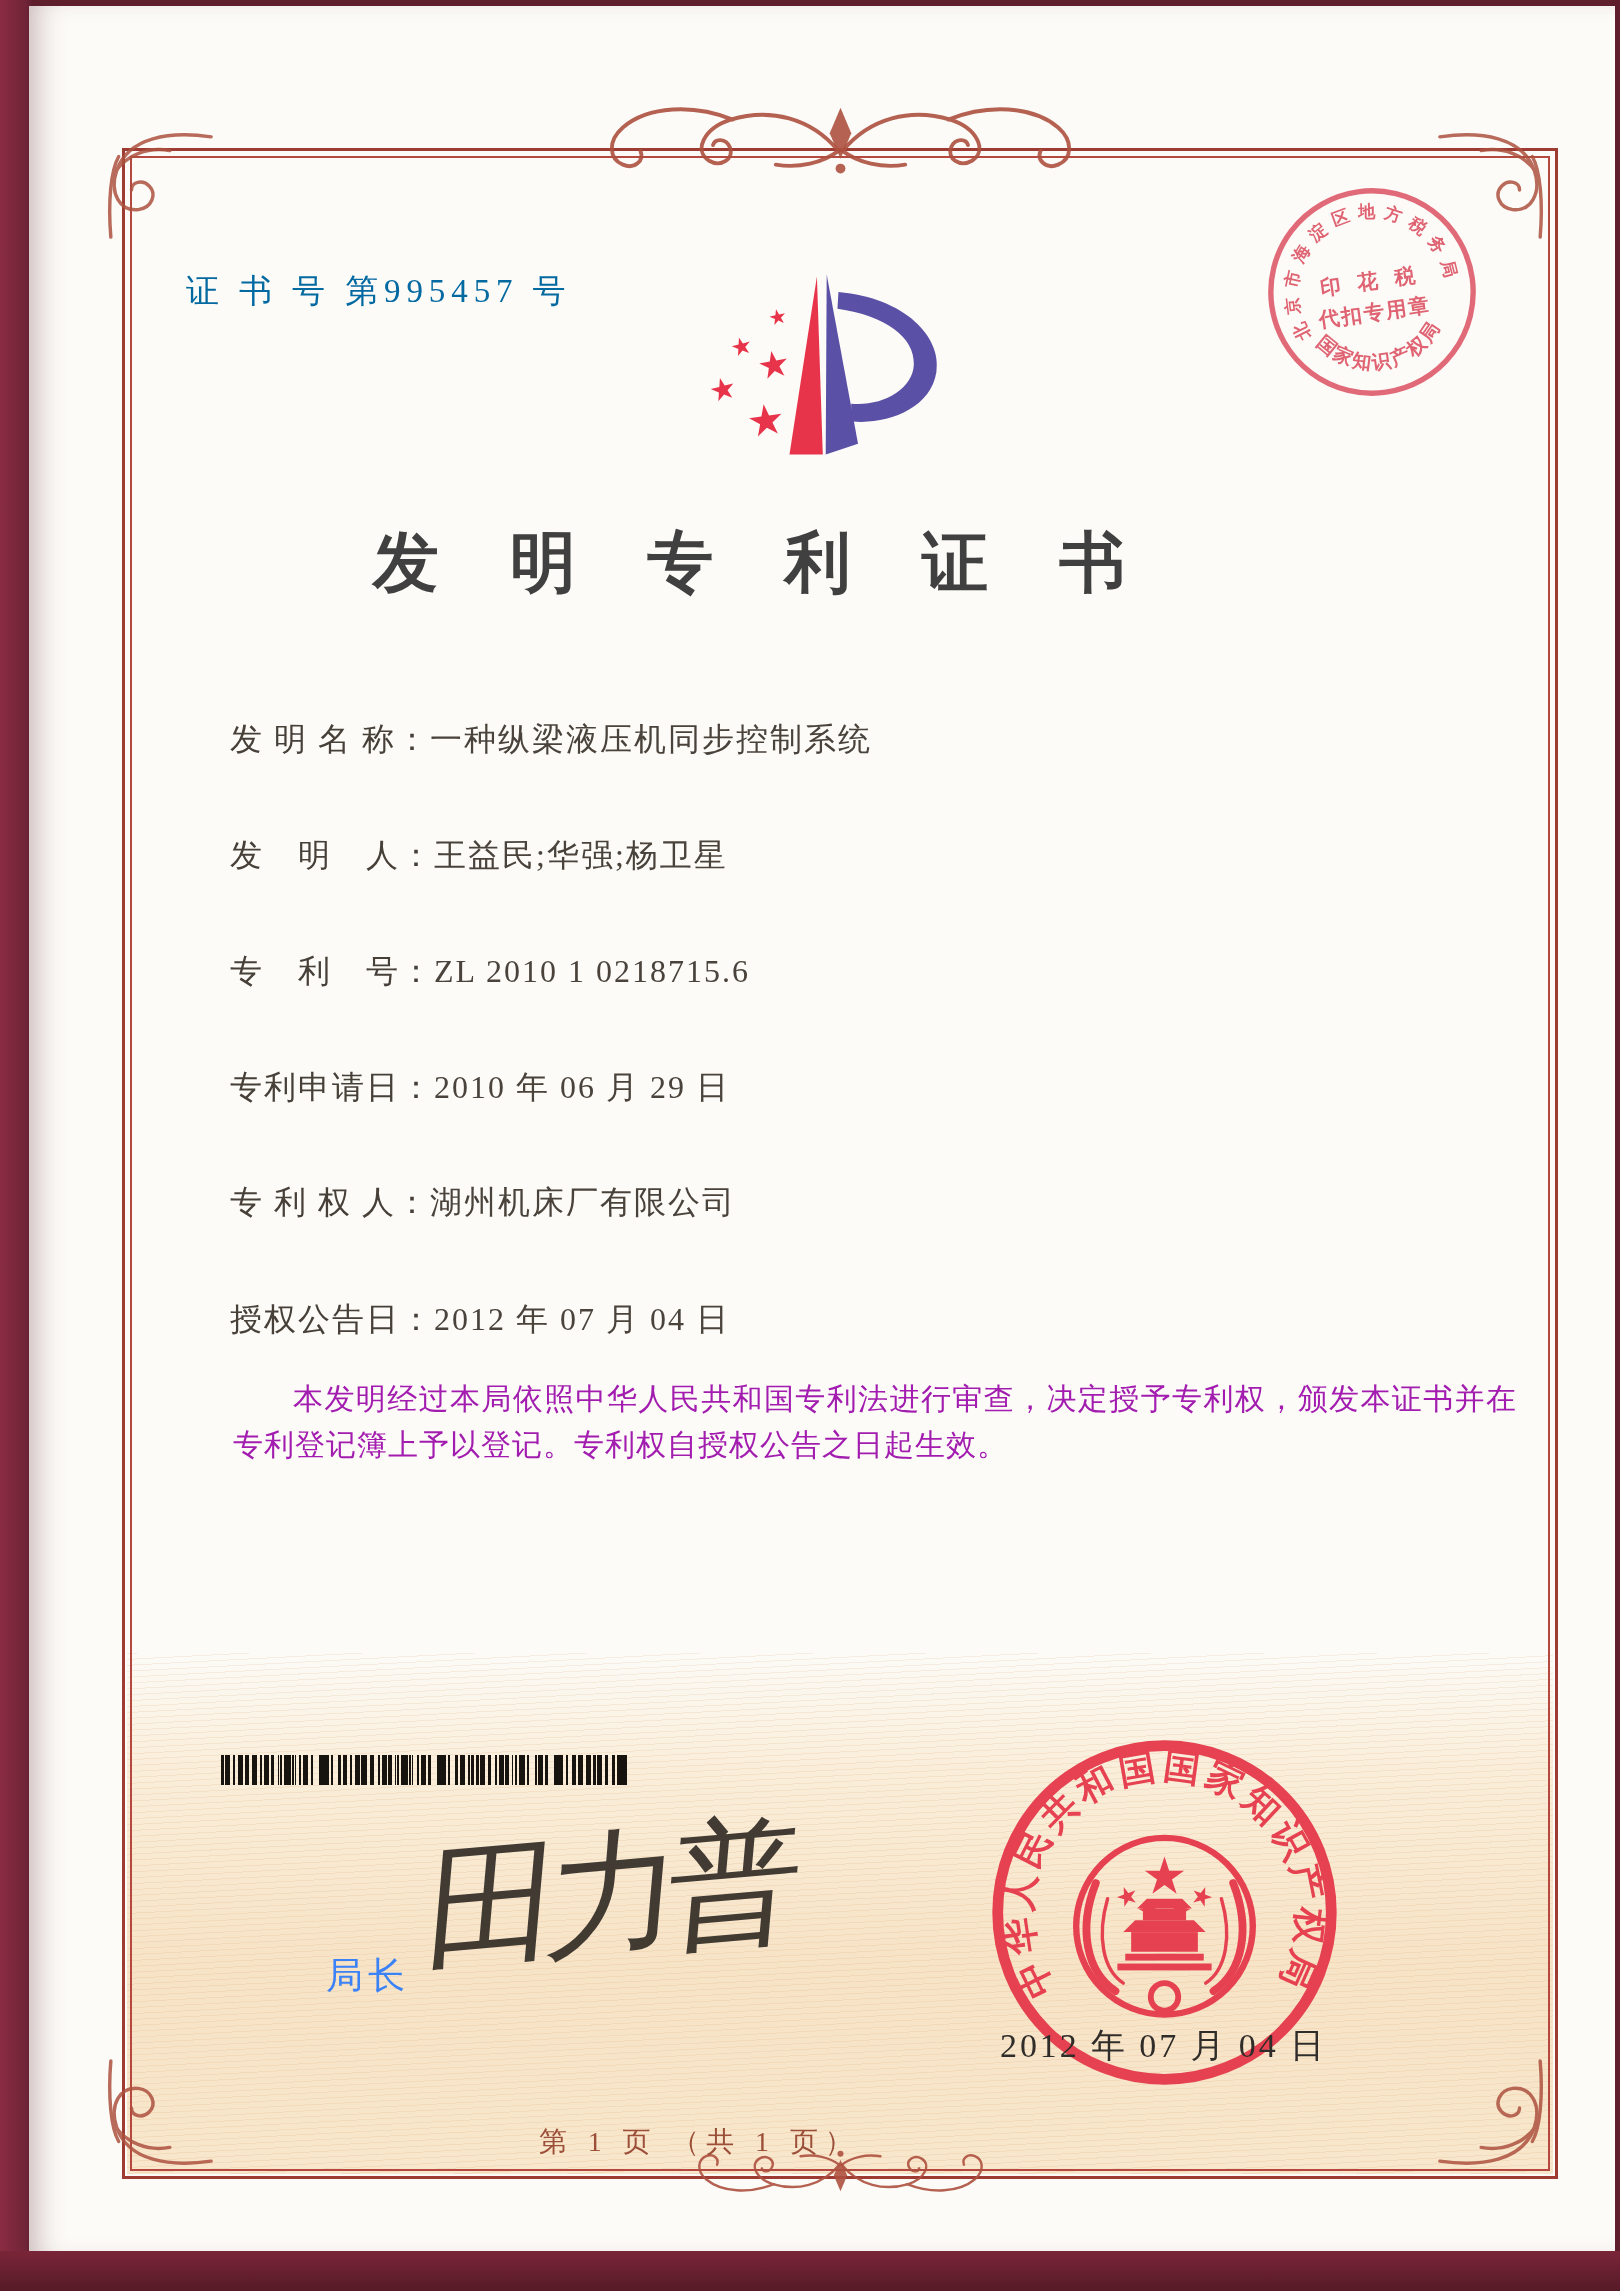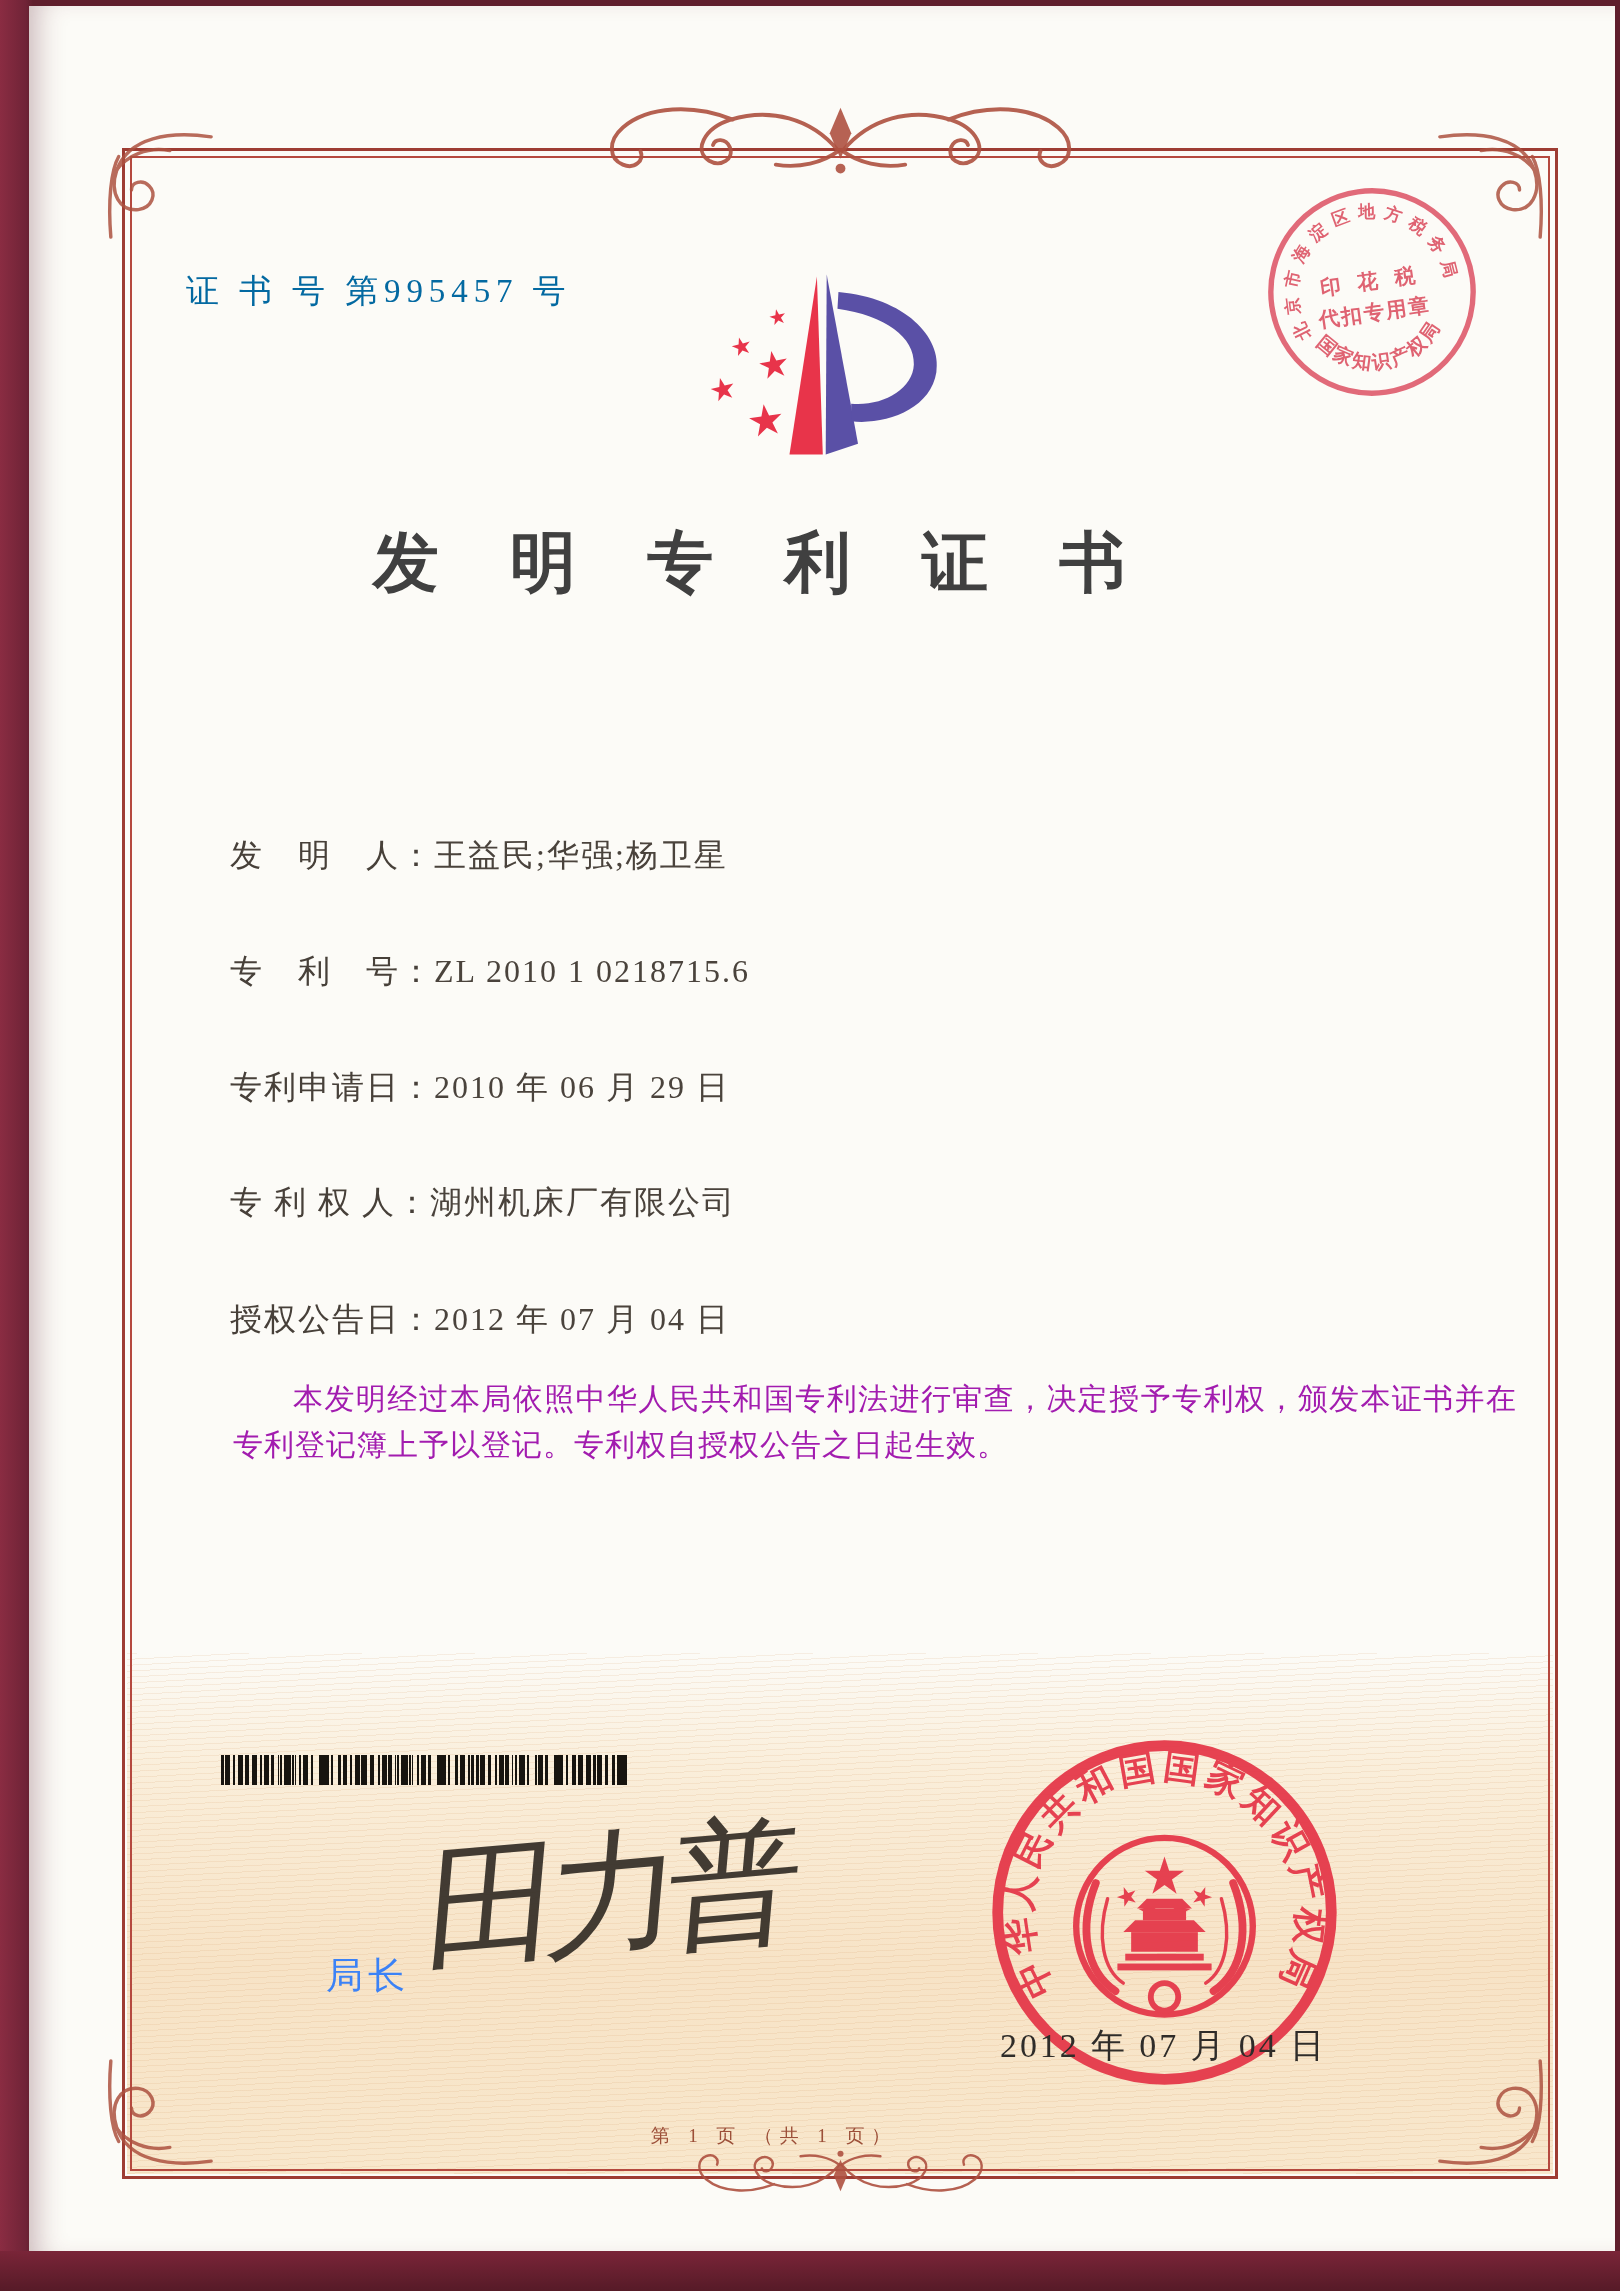--- a/index.html
+++ b/index.html
@@ -32,22 +32,22 @@
   .barcode{position:absolute;left:192px;top:1749px;width:406px;height:30px;
     background-image:
       repeating-linear-gradient(90deg,#17140f 0 2px,rgba(0,0,0,0) 2px 3.9px,#17140f 3.9px 8.8px,rgba(0,0,0,0) 8.8px 11.8px,#17140f 11.8px 13.7px,rgba(0,0,0,0) 13.7px 19.6px),
       repeating-linear-gradient(90deg,#17140f 0 2.9px,rgba(0,0,0,0) 2.9px 6.9px,#17140f 6.9px 7.8px,rgba(0,0,0,0) 7.8px 16.7px);}
   .sig-title{position:absolute;left:297px;top:1945px;font-size:37px;letter-spacing:4.9px;color:#3b82f6;}
   .sig-name{position:absolute;left:397px;top:1815px;font-size:135px;color:#332d26;
             letter-spacing:-13.7px;white-space:nowrap;
             transform:rotate(-5deg) skewX(-10deg);transform-origin:left center;opacity:.92;}
   .seal-date{position:absolute;left:970px;top:2017px;width:329px;text-align:center;
              font-size:34px;letter-spacing:2.9px;color:#2f2c29;z-index:6;}
-  .footer{position:absolute;left:510px;top:2117px;width:470px;text-align:center;
-          font-size:19px;letter-spacing:6.9px;color:#9c4f38;}
+  .footer{position:absolute;left:510px;top:2117px;width:470px;
+          font-size:28px;letter-spacing:6.9px;color:#9c4f38;}
   .stamp-wrap{position:absolute;left:1233px;top:176px;width:220px;height:220px;
               transform:rotate(-8deg);opacity:.93;z-index:5;}
   .bigseal{position:absolute;left:953px;top:1724px;width:365px;height:365px;z-index:5;opacity:.95;}
   .logo{position:absolute;left:629px;top:241px;width:309px;height:235px;}
   svg text{font-family:"Liberation Serif","DejaVu Serif",serif;}
 </style>
 </head>
 <body>
 
 <svg width="0" height="0" style="position:absolute">
@@ -127,20 +127,23 @@
       </text>
       <text x="0" y="-4" text-anchor="middle" font-size="21" fill="#dd5868" font-weight="bold" letter-spacing="6">印 花 税</text>
       <text x="0" y="28" text-anchor="middle" font-size="21" fill="#dd5868" font-weight="bold" letter-spacing="2">代扣专用章</text>
       <text font-size="19.5" fill="#dd5868" font-weight="bold" letter-spacing="2">
         <textPath href="#taxBot">国家知识产权局</textPath>
       </text>
     </svg>
 
     <div class="title">发 明 专 利 证 书</div>
 
+    <div class="field" style="top:712px">
+      <span class="lab">发 明 名 称：</span><span>一种纵梁液压机同步控制系统</span>
+    </div>
     <div class="field" style="top:828px">
       <span class="lab">发　明　人：</span><span>王益民;华强;杨卫星</span>
     </div>
     <div class="field" style="top:944px">
       <span class="lab">专　利　号：</span><span>ZL 2010 1 0218715.6</span>
     </div>
     <div class="field" style="top:1060px">
       <span class="lab">专利申请日：</span><span>2010 年 06 月 29 日</span>
     </div>
     <div class="field" style="top:1175px">

